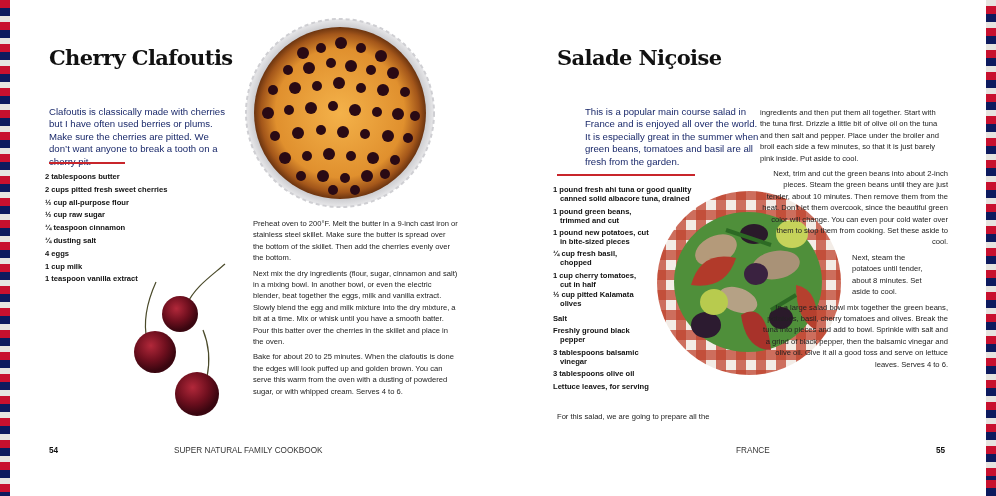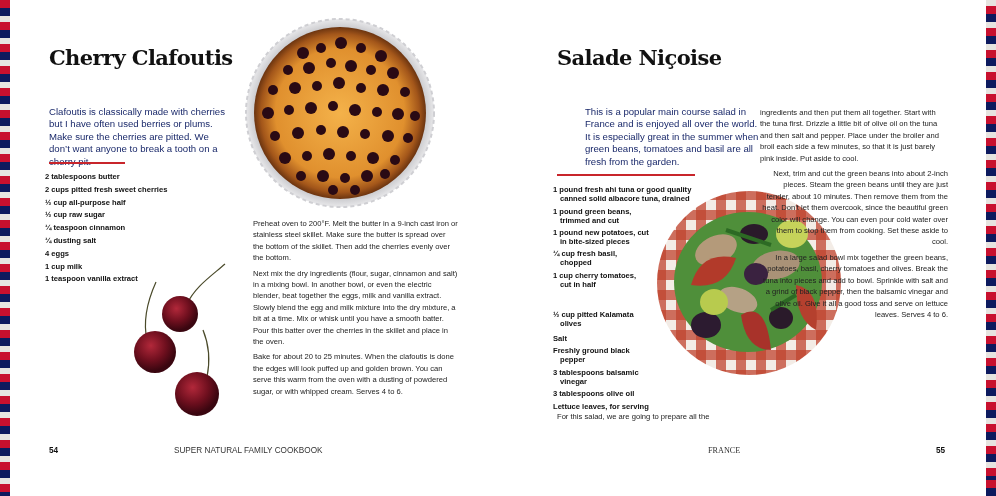--- a/index.html
+++ b/index.html
@@ -55,21 +55,21 @@
 <div>
   <h1 class="title" style="left:49px; top:45px;">Cherry Clafoutis</h1>
 
   <p class="intro" style="left:49px; top:106px; width:180px;">Clafoutis is classically made with cherries but I have often used berries or plums. Make sure the cherries are pitted. We don’t want anyone to break a tooth on a cherry pit.</p>
 
   <div class="rule" style="left:49px; top:162px; width:76px;"></div>
 
   <ul class="ing-list" style="left:49px; top:172px; width:180px;">
     <li style="margin-bottom:3.8px">2 tablespoons butter</li>
     <li style="margin-bottom:3.8px">2 cups pitted fresh sweet cherries</li>
-    <li style="margin-bottom:3.8px">½ cup all-purpose half</li>
+    <li style="margin-bottom:3.8px">½ cup all-purpose flour</li>
     <li style="margin-bottom:3.8px">½ cup raw sugar</li>
     <li style="margin-bottom:3.8px">¼ teaspoon cinnamon</li>
     <li style="margin-bottom:3.8px">¼ dusting salt</li>
     <li style="margin-bottom:3.8px">4 eggs</li>
     <li style="margin-bottom:3.8px">1 cup milk</li>
     <li style="margin-bottom:3.8px">1 teaspoon vanilla extract</li>
   </ul>
 
   <svg class="pie" viewBox="0 0 194 190">
     <defs>
@@ -167,21 +167,21 @@
 
   <p class="intro" style="left:585px; top:106px; width:178px;">This is a popular main course salad in France and is enjoyed all over the world. It is especially great in the summer when green beans, tomatoes and basil are all fresh from the garden.</p>
 
   <div class="rule" style="left:557px; top:174px; width:138px;"></div>
 
   <ul class="ing-list" style="left:557px; top:185px; width:148px;">
     <li style="margin-bottom:3.5px">1 pound fresh ahi tuna or good quality canned solid albacore tuna, drained</li>
     <li style="margin-bottom:3px; width:90px">1 pound green beans, trimmed and cut</li>
     <li style="margin-bottom:3.5px; width:95px">1 pound new potatoes, cut in bite-sized pieces</li>
     <li style="margin-bottom:3.5px; width:70px">¼ cup fresh basil, chopped</li>
-    <li style="margin-bottom:21px; width:90px">1 cup cherry tomatoes, cut in half</li>
+    <li style="margin-bottom:1px; width:90px">1 cup cherry tomatoes, cut in half</li>
     <li style="margin-bottom:6px; width:90px">½ cup pitted Kalamata olives</li>
     <li style="margin-bottom:3.5px">Salt</li>
     <li style="margin-bottom:3.5px; width:85px">Freshly ground black pepper</li>
     <li style="margin-bottom:3.5px; width:85px">3 tablespoons balsamic vinegar</li>
     <li style="margin-bottom:3.5px">3 tablespoons olive oil</li>
     <li style="margin-bottom:3.5px">Lettuce leaves, for serving</li>
   </ul>
 
   <p class="body-text" style="left:557px; top:411px; width:160px;">For this salad, we are going to prepare all the</p>
 
@@ -212,18 +212,19 @@
       <ellipse cx="136" cy="44" rx="16" ry="14" fill="#c6d35a"></ellipse>
       <ellipse cx="58" cy="112" rx="14" ry="13" fill="#b8cb4e"></ellipse>
       <path d="M70 40 L 115 55" stroke="#2d6a24" stroke-width="4"></path>
       <path d="M115 120 L 140 105" stroke="#2d6a24" stroke-width="4"></path>
     </g>
   </svg>
 
   <div class="body-text" style="left:760px; top:107px; width:188px;">
     <p>ingredients and then put them all together. Start with the tuna first. Drizzle a little bit of olive oil on the tuna and then salt and pepper. Place under the broiler and broil each side a few minutes, so that it is just barely pink inside. Put aside to cool.</p>
     <p style="text-align:right;">Next, trim and cut the green beans into about 2-inch pieces. Steam the green beans until they are just tender, about 10 minutes. Then remove them from the heat. Don’t let them overcook, since the beautiful green color will change. You can even pour cold water over them to stop them from cooking. Set these aside to cool.</p>
+    <p style="padding-left:92px; padding-right:22px;">Next, steam the potatoes until tender, about 8 minutes. Set aside to cool.</p>
     <p style="text-align:right;">In a large salad bowl mix together the green beans, potatoes, basil, cherry tomatoes and olives. Break the tuna into pieces and add to bowl. Sprinkle with salt and a grind of black pepper, then the balsamic vinegar and olive oil. Give it all a good toss and serve on lettuce leaves. Serves 4 to 6.</p>
   </div>
 
-  <span class="footer" style="left:708px;font-family:Liberation Serif, serif;">FRANCE</span>
+  <span class="footer" style="left:736px;">FRANCE</span>
   <span class="footer num" style="left:936px;">55</span>
 </div>
 
 </body></html>

